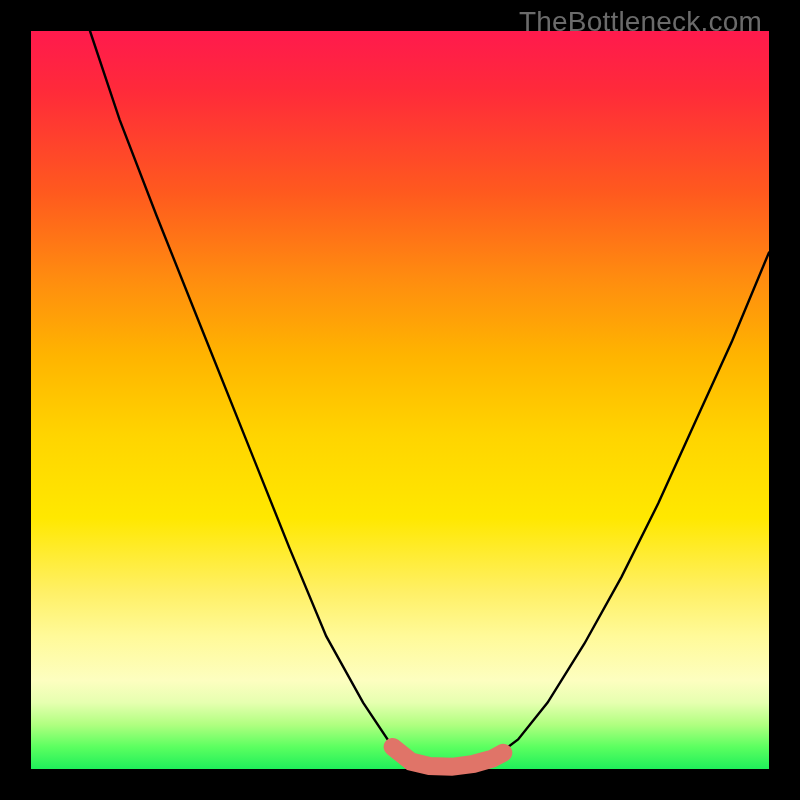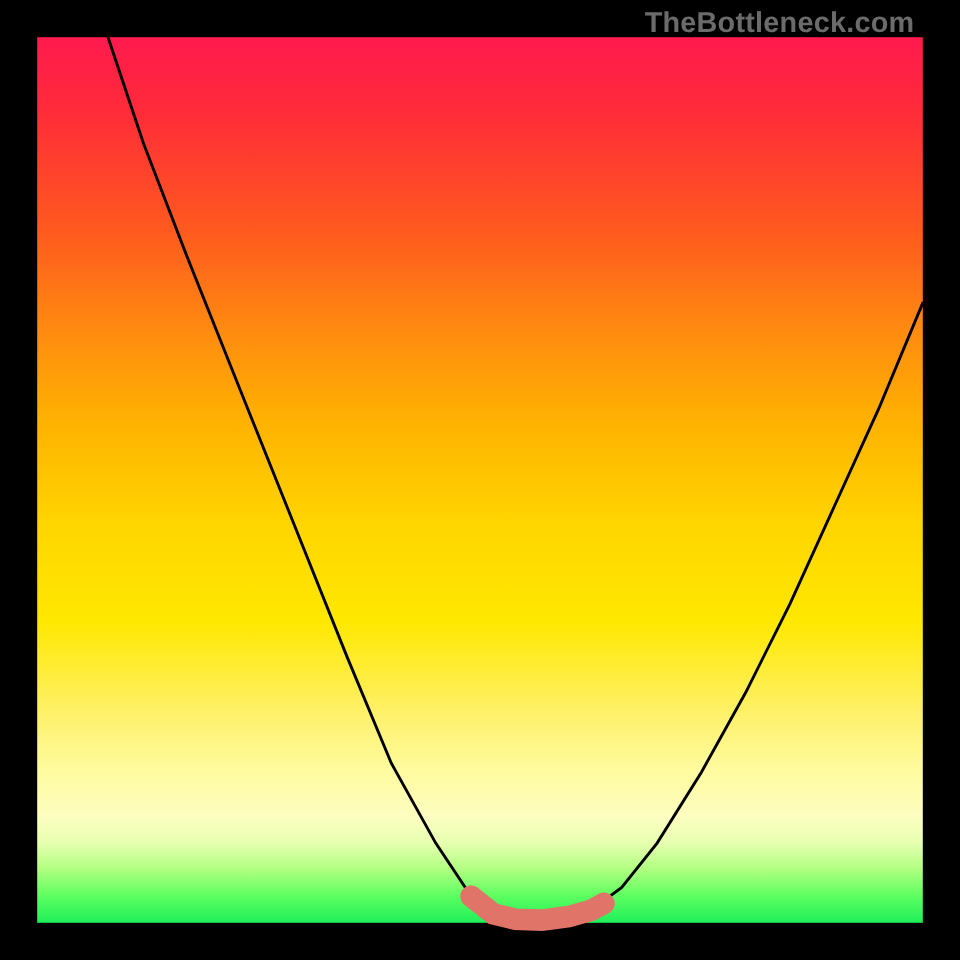--- a/index.html
+++ b/index.html
@@ -42,22 +42,22 @@
       #b0ff80 94%,
       #5cff60 97%,
       #1fef5a 100%
     );
   }
   .watermark {
     position: absolute;
     top: 6px;
     right: 38px;
     color: #6b6b6b;
-    font-size: 24px;
-    font-weight: 700;
+    font-size: 28px;
+    font-weight: 400;
     letter-spacing: 0.2px;
     user-select: none;
   }
   svg.curves {
     position: absolute;
     left: 31px;
     top: 31px;
     width: 738px;
     height: 738px;
     overflow: visible;

